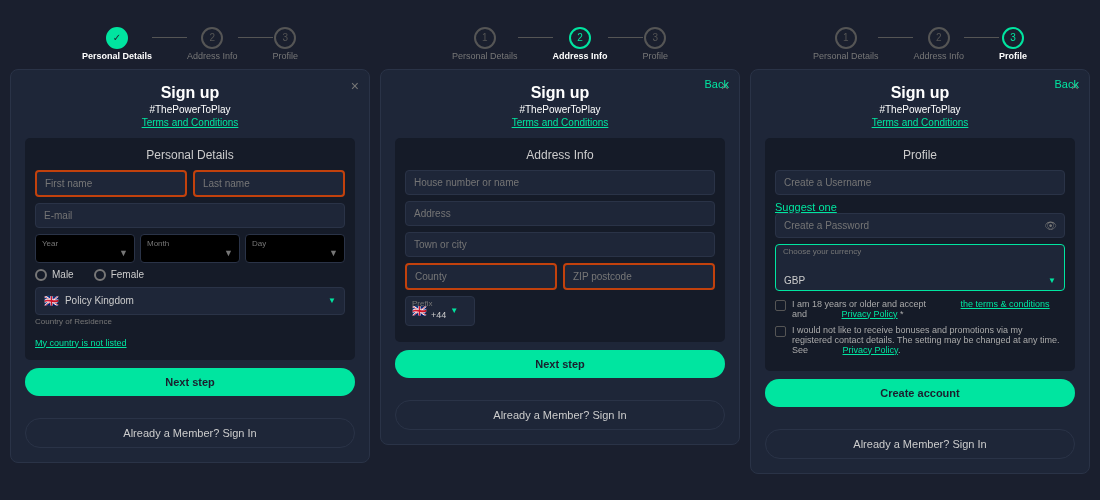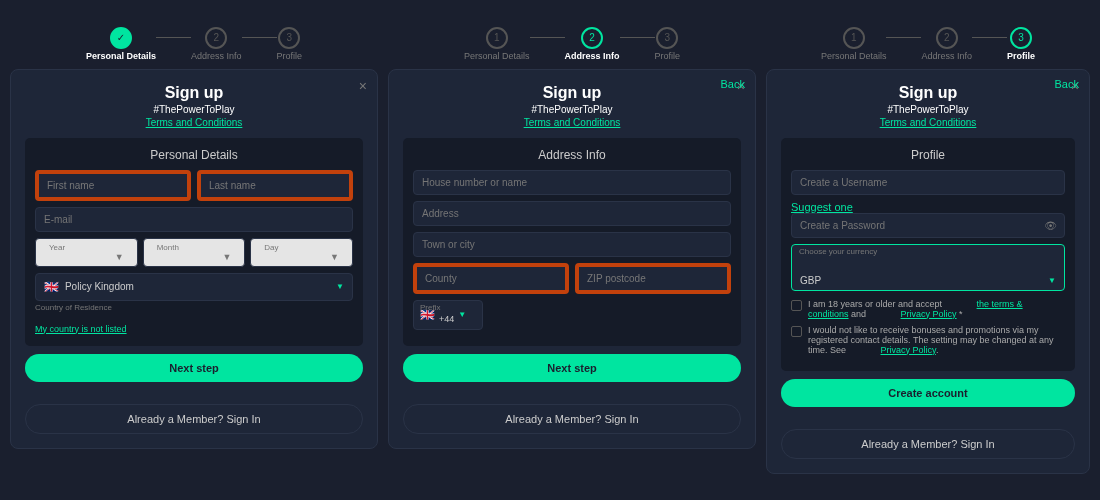--- a/index.html
+++ b/index.html
@@ -136,21 +136,21 @@
     }
     
     .input-row {
       display: flex;
       gap: 6px;
       margin-bottom: 6px;
     }
     .input-field {
       flex: 1;
       background: #1e2638;
-      border: 4px solid #c2410c;
+      border: 2px solid #c2410c;
       border-radius: 4px;
       padding: 6px 8px;
       color: #777;
       font-size: 10px;
       outline: none;
     }
     .input-field::placeholder {
       color: #777;
     }
     .input-full {
@@ -166,24 +166,24 @@
     }
     
     .date-row {
       display: flex;
       gap: 5px;
       margin-bottom: 6px;
     }
     .date-select-wrapper {
       flex: 1;
       position: relative;
-      background: #e5e5e5;
-      border: 1px solid #2a3347;
-      border-radius: 4px;
-      padding: 4px 13px;
+      background: #000000;
+      border: 1px solid #2a3347;
+      border-radius: 4px;
+      padding: 4px 6px;
     }
     .date-select-label {
       font-size: 8px;
       color: #777;
       display: block;
     }
     .date-select-inner {
       display: flex;
       align-items: center;
       justify-content: space-between;
@@ -437,20 +437,30 @@
             </div>
           </div>
           <div class="date-select-wrapper">
             <span class="date-select-label">Day</span>
             <div class="date-select-inner">
               <span></span>
               <span class="chevron-down">▼</span>
             </div>
           </div>
         </div>
+        <div class="radio-row">
+          <div class="radio-option">
+            <span class="radio-circle"></span>
+            <span>Male</span>
+          </div>
+          <div class="radio-option">
+            <span class="radio-circle"></span>
+            <span>Female</span>
+          </div>
+        </div>
         <div class="country-select">
           <div class="country-left">
             <span class="flag">🇬🇧</span>
             <span>Policy Kingdom</span>
           </div>
           <span class="chevron-down">▼</span>
         </div>
         <div class="country-label">Country of Residence</div>
         <a class="my-country-link">My country is not listed</a>
       </div>

